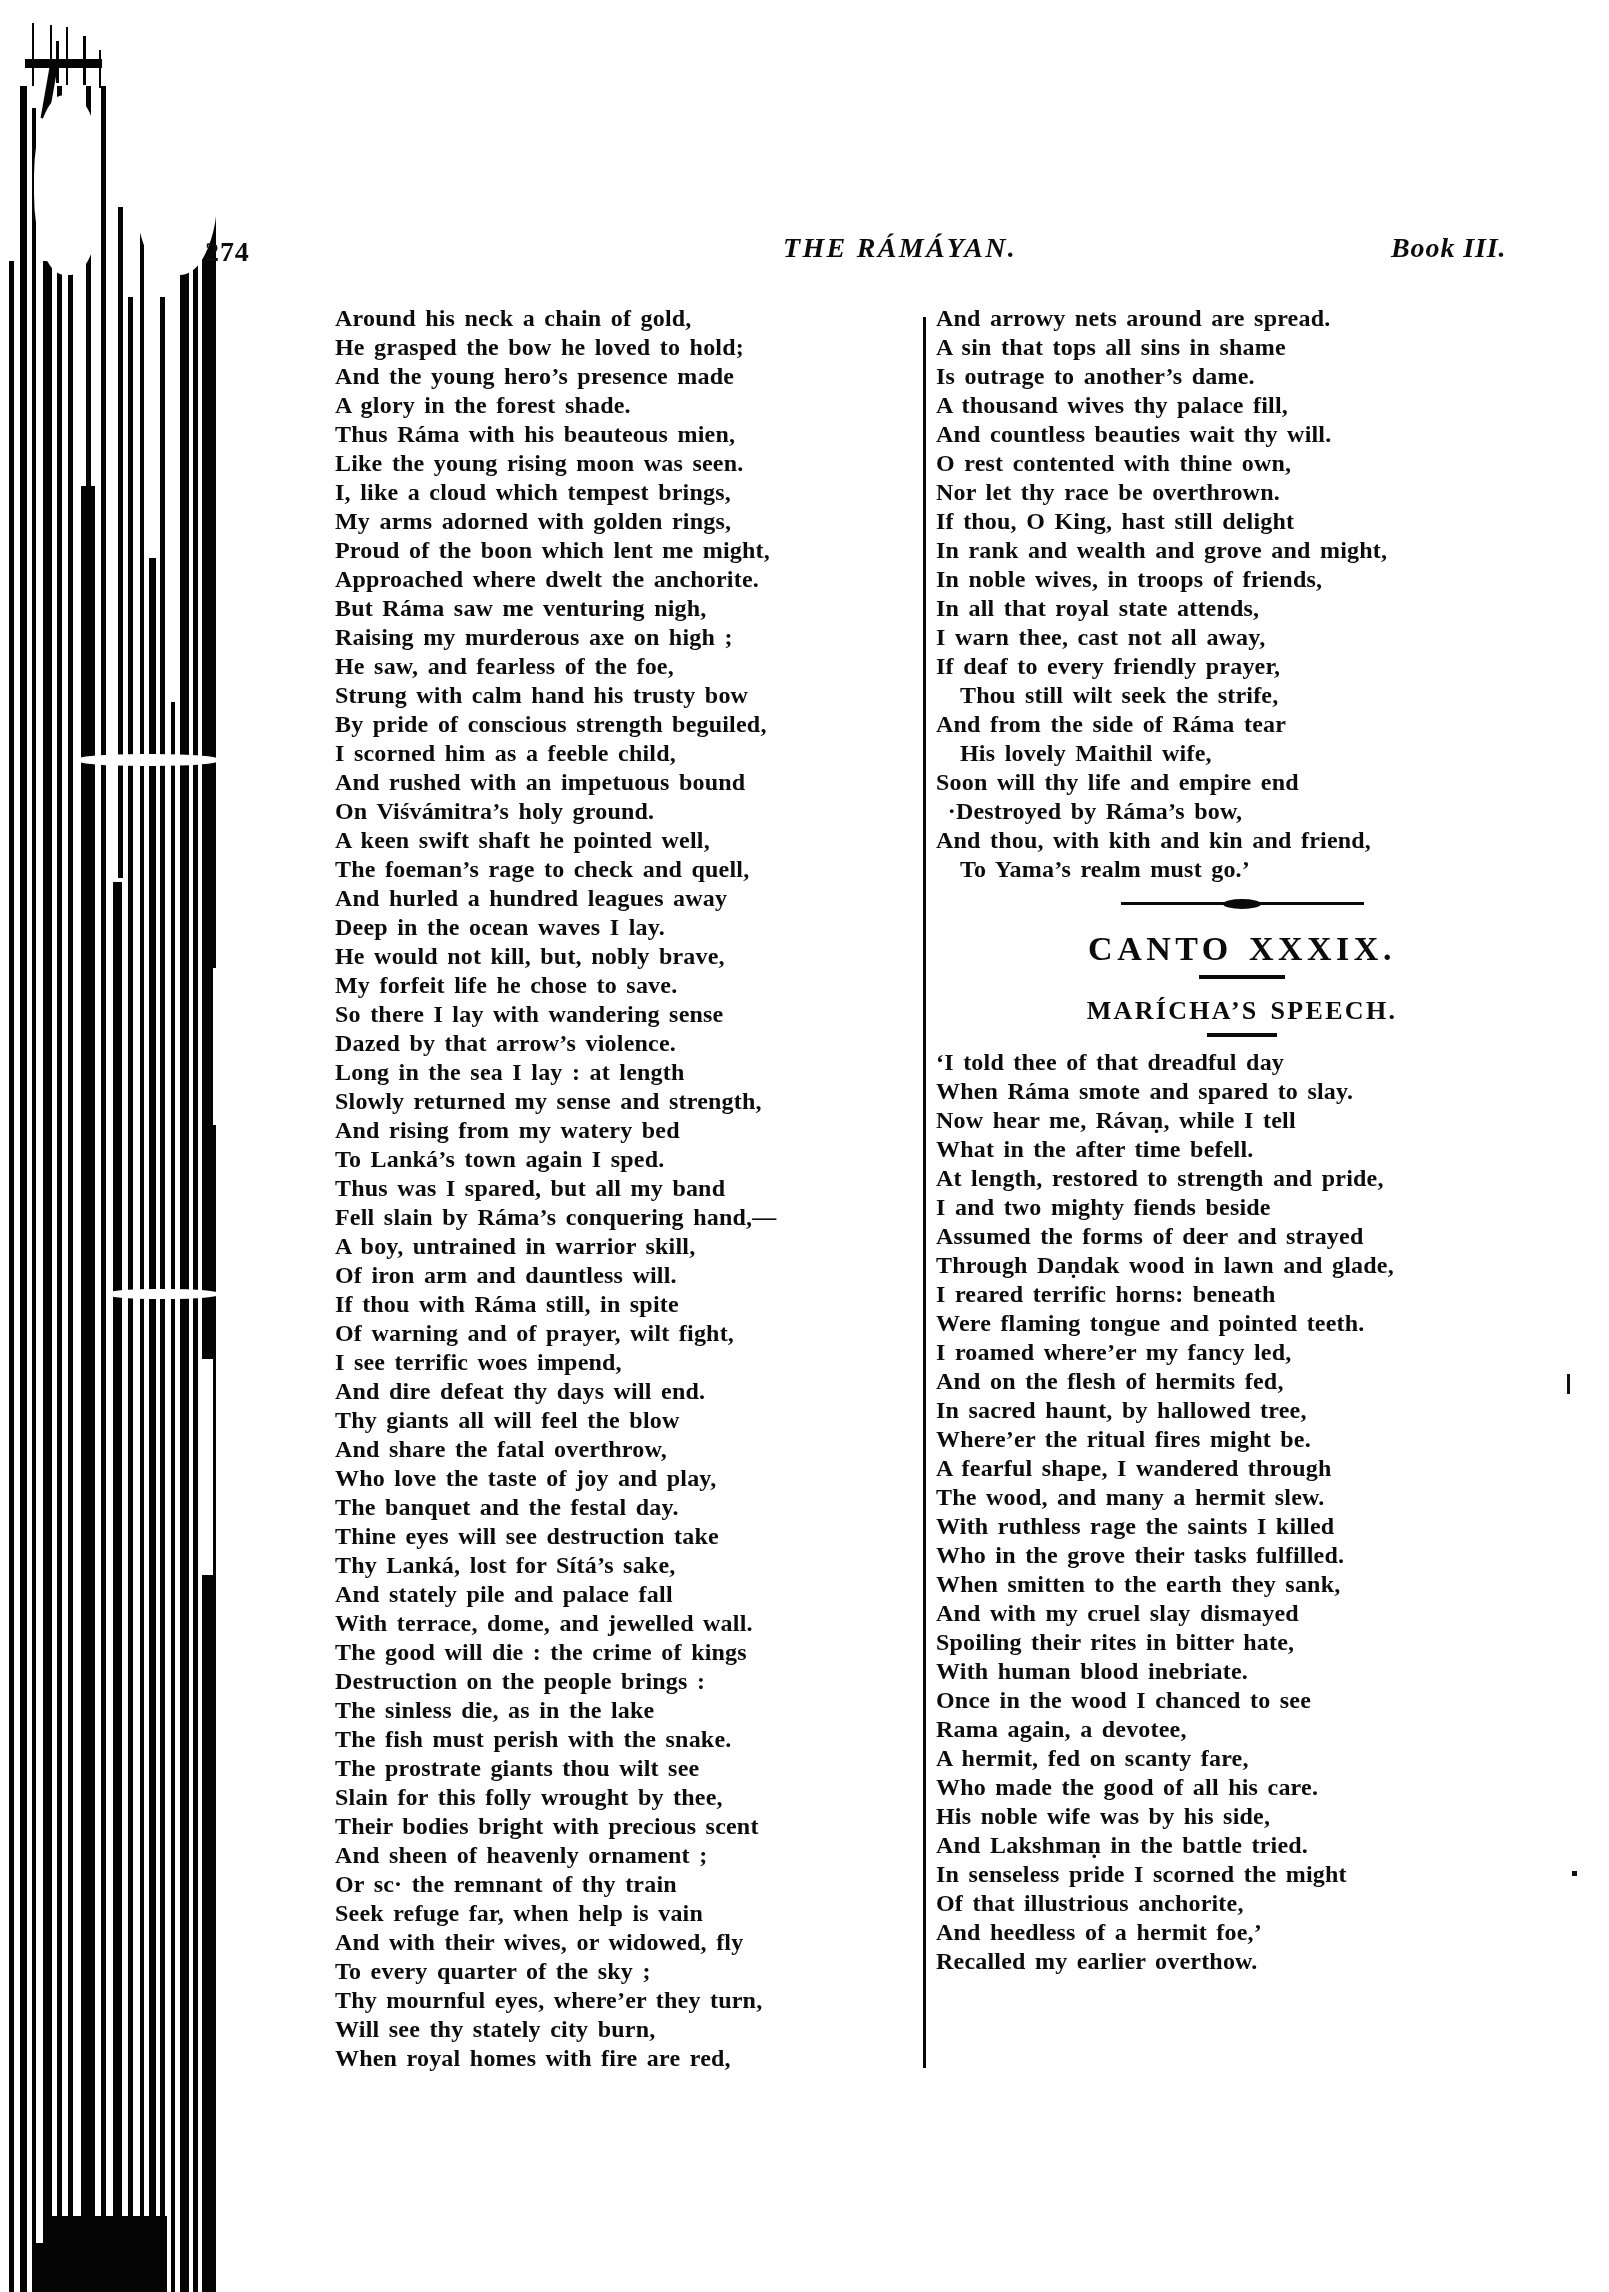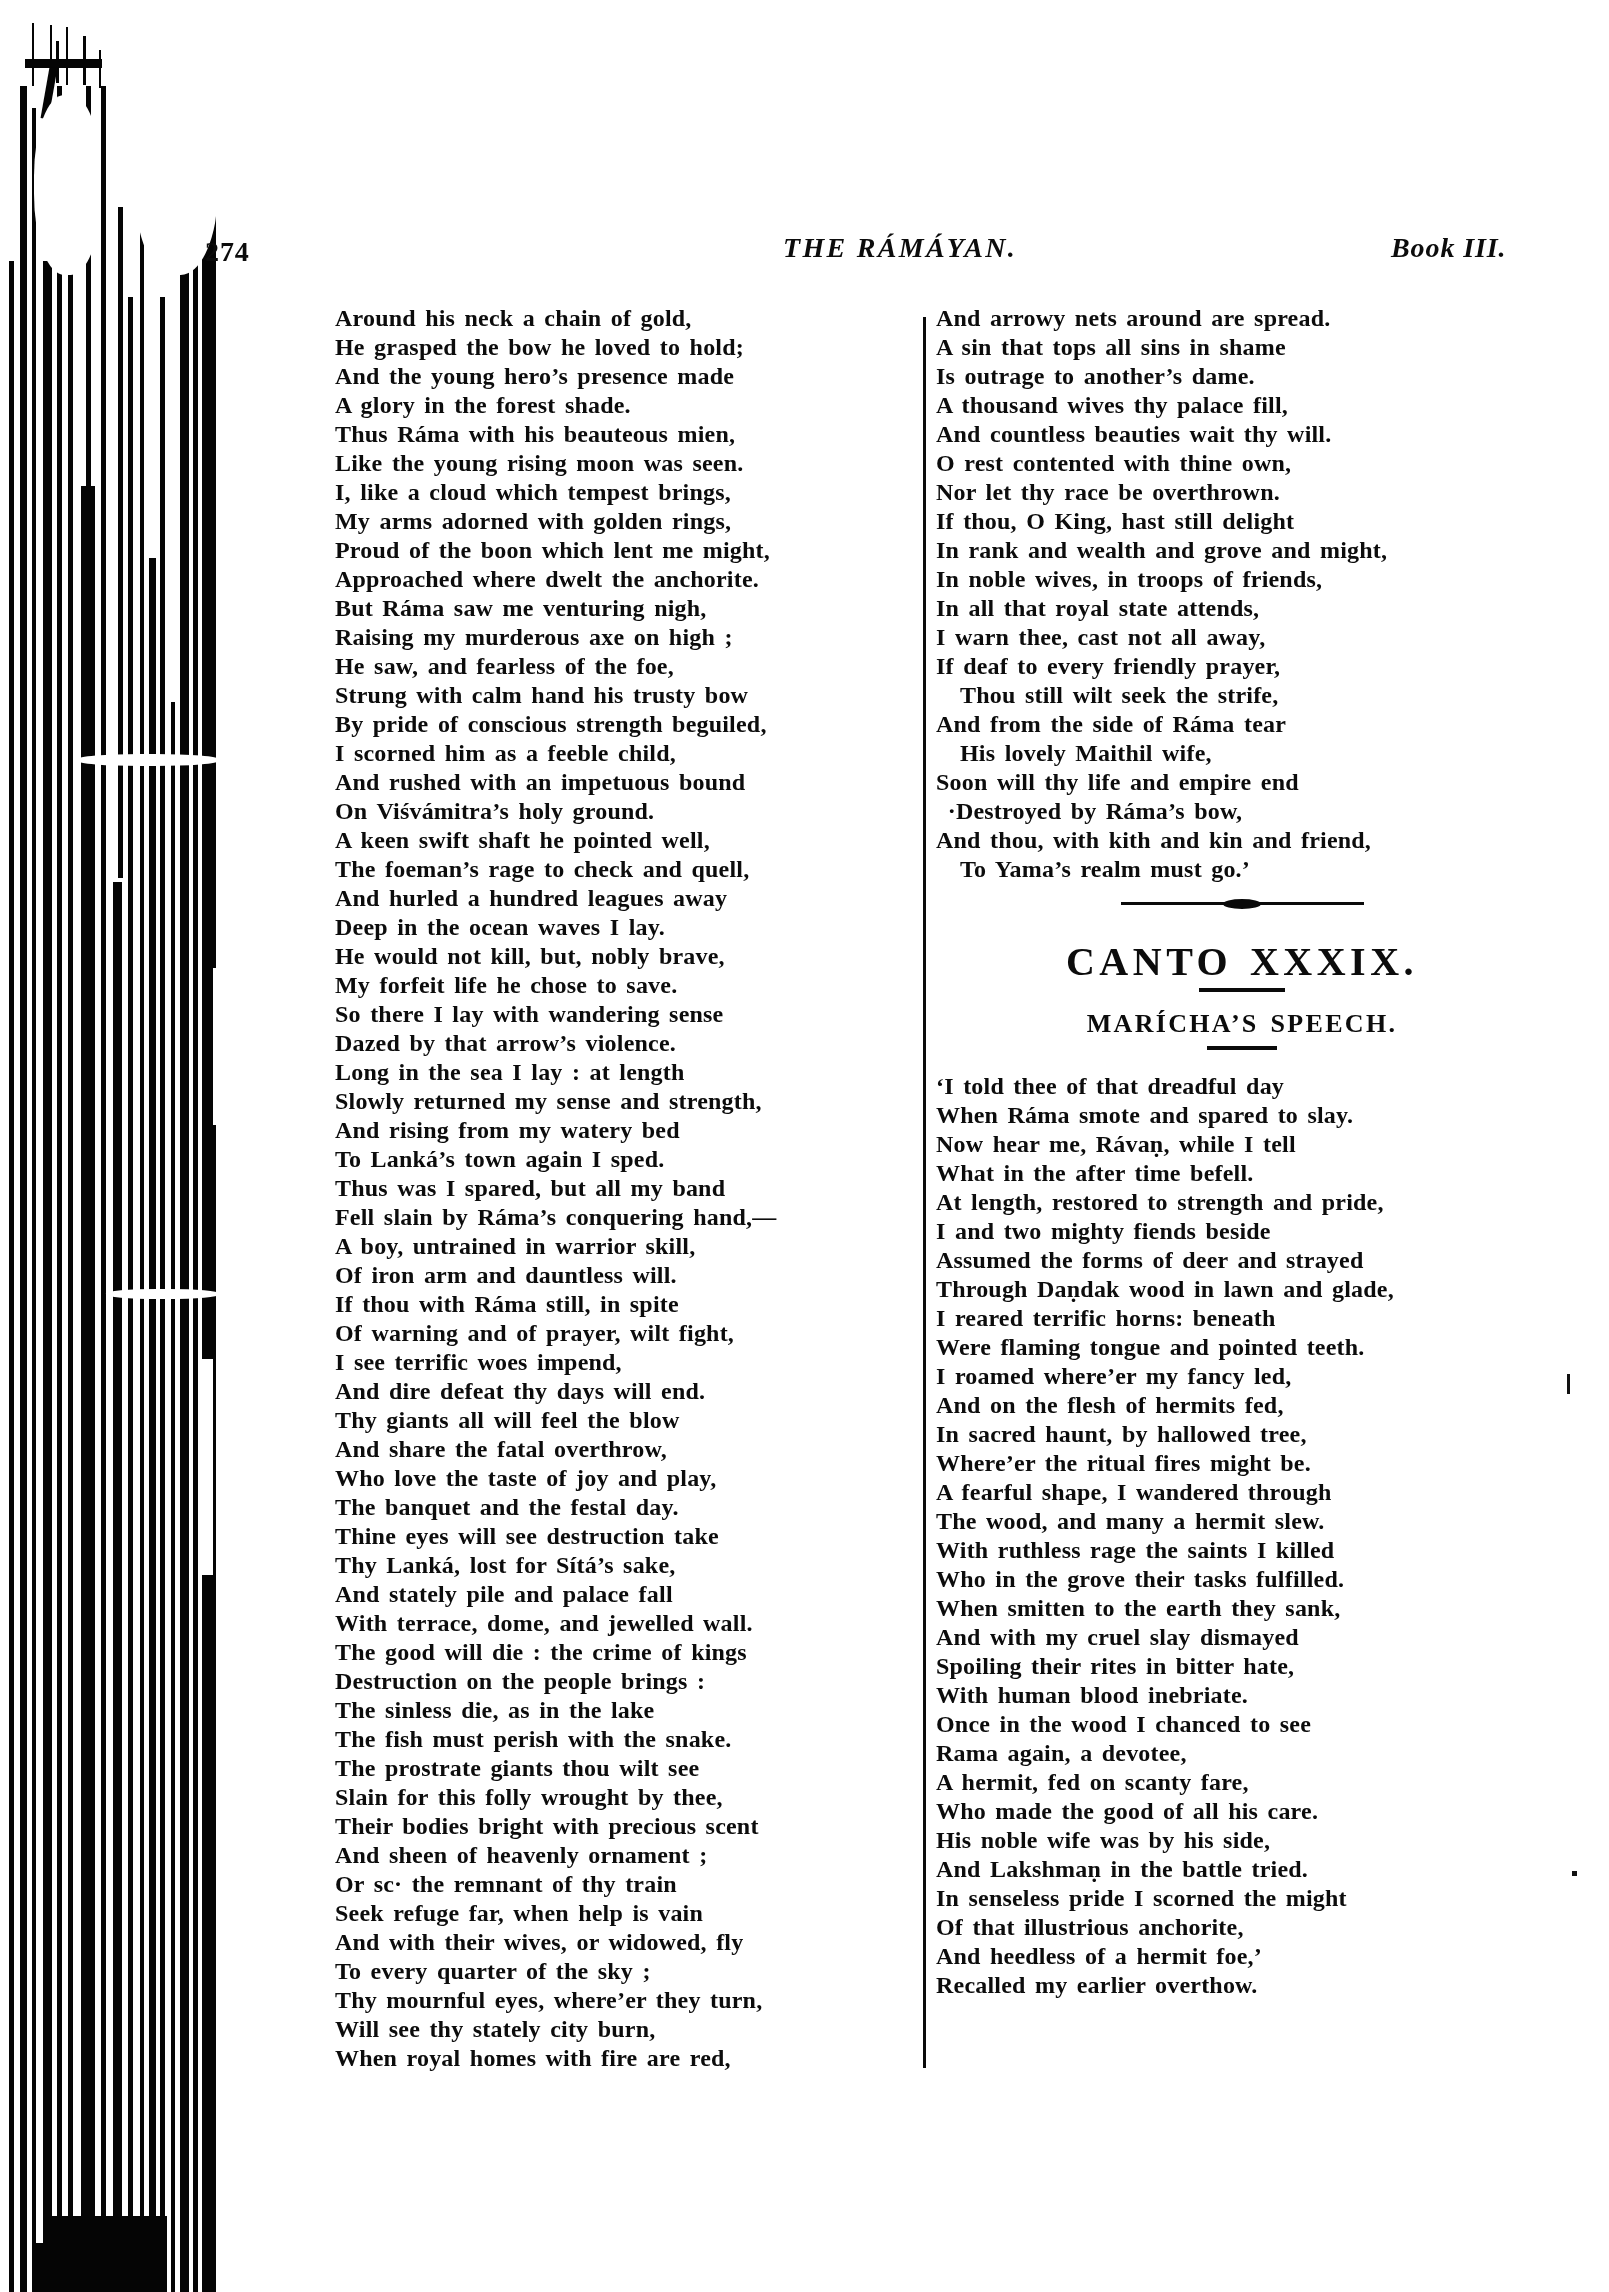--- a/index.html
+++ b/index.html
@@ -29,26 +29,26 @@
   .poem-line{white-space:pre;}
   .indent{padding-left:24px;}
   .indent-sm{padding-left:11.7px;}
 
   .column-divider{position:absolute;left:923px;top:317px;width:2.7px;height:1751px;background:#0a0a0a;}
 
   
   .tailpiece{margin:14.4px auto 0;width:243px;height:10.8px;display:flex;align-items:center;justify-content:center;}
   .tp-bar{flex:1;height:2.7px;background:#0a0a0a;}
   .tp-diamond{width:38px;height:10px;background:#0a0a0a;border-radius:50%;margin:0 -1.8px;}
-  .canto-heading{margin-top:32px;text-align:center;font-size:40px;line-height:41px;font-weight:600;letter-spacing:4.5px;}
+  .canto-heading{margin-top:19px;text-align:center;font-size:34px;line-height:41px;font-weight:600;letter-spacing:4.5px;}
   .heading-rule{background:#0a0a0a;height:4.5px;}
   .rule-1{width:86px;margin:5.4px auto 0;}
   .rule-2{width:70px;margin:4.5px auto 0;}
   .speech-heading{margin-top:15.3px;text-align:center;font-size:26px;line-height:34px;font-weight:700;letter-spacing:2.3px;}
-  .part2{margin-top:22px;}
+  .part2{margin-top:11px;}
 
   .speck{position:absolute;background:#111;}
 </style>
 </head>
 <body>
 
 <div class="page">
 
   <div class="scan-artifact" id="scan-artifact">
       <div class="st" style="left: 9px; top: 261px; width: 4.5px; height: 2031px;"></div>

